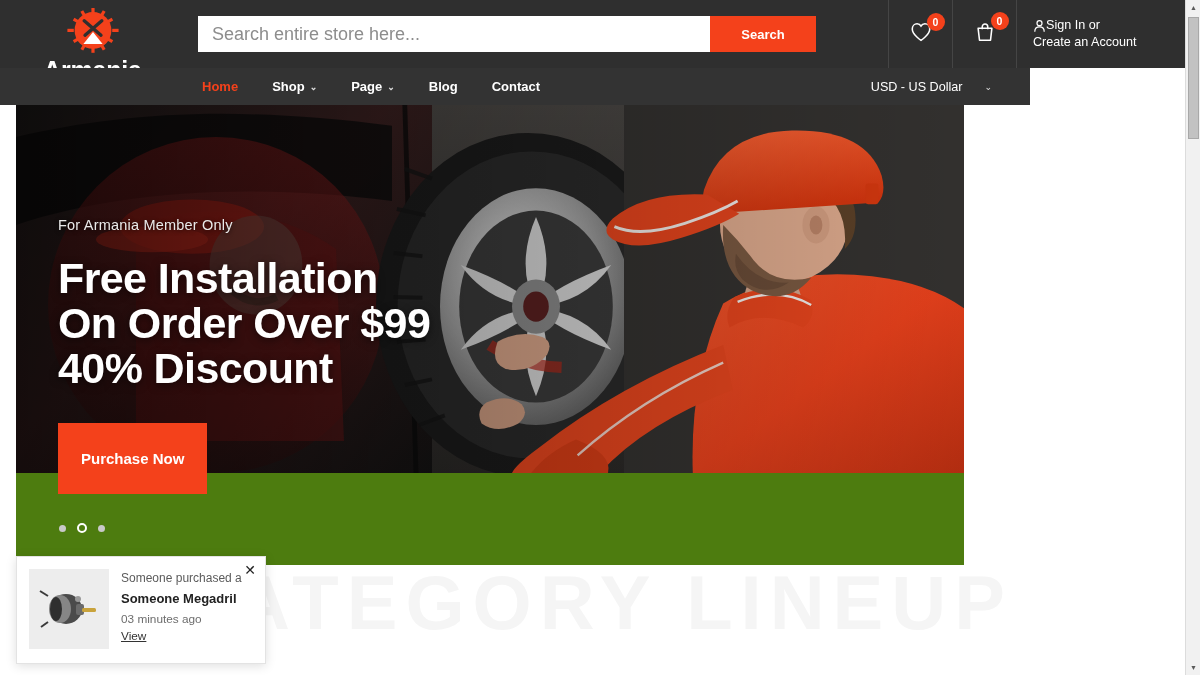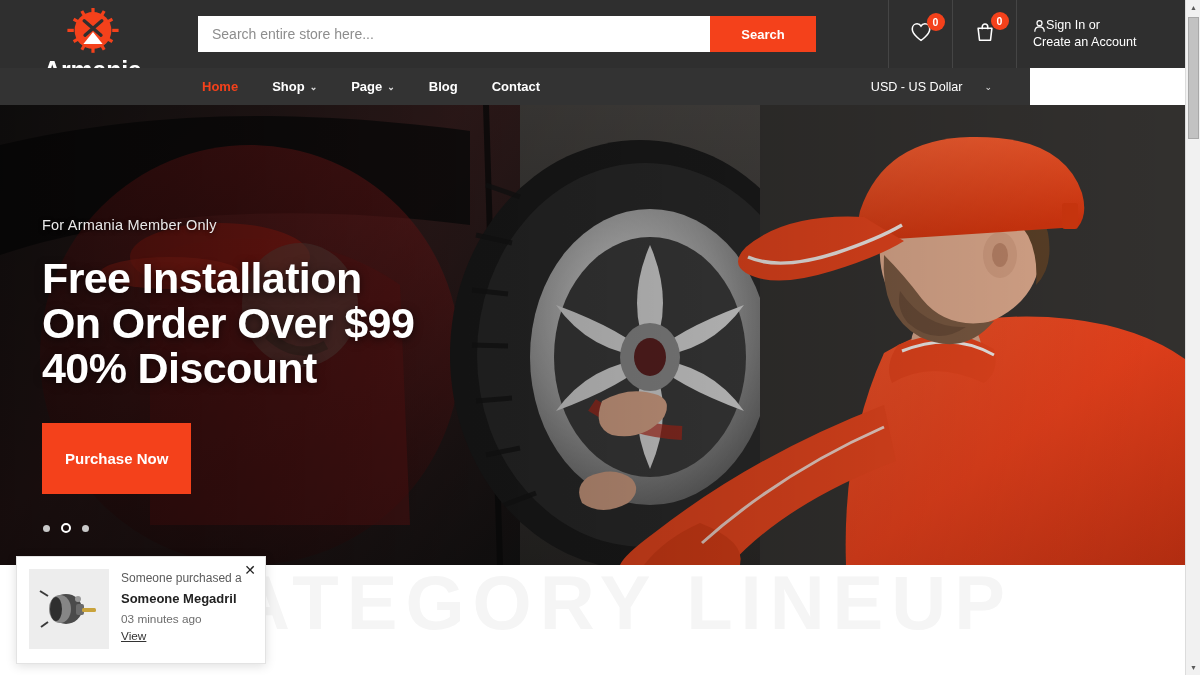--- a/index.html
+++ b/index.html
@@ -65,21 +65,21 @@
     align-items: center;
     margin-left: 13px;
   }
   .search-input {
     width: 512px;
     height: 36px;
     border: none;
     outline: none;
     background: #ffffff;
     color: #555;
-    font-size: 14px;
+    font-size: 18px;
     font-family: "Liberation Sans", sans-serif;
     padding: 0 14px;
   }
   .search-input::placeholder { color: #8d8d8d; }
   .search-btn {
     width: 106px;
     height: 36px;
     background: #f4411b;
     color: #ffffff;
     border: none;
@@ -169,25 +169,25 @@
     font-size: 12.6px;
     display: flex;
     align-items: center;
     gap: 22px;
     cursor: pointer;
   }
 
   
   .hero {
     position: absolute;
-    top: 105px; left: 0;
-    width: 1185px;
+    top: 105px; left: 16px;
+    width: 948px;
     height: 460px;
     overflow: hidden;
-    background: #be185d;
+    background: #4d7c0f;
     z-index: 10;
   }
   .hero-photo { position: absolute; inset: 0; }
 
   .hero-copy {
     position: absolute;
     left: 42px;
     top: 112px;
     z-index: 6;
   }

